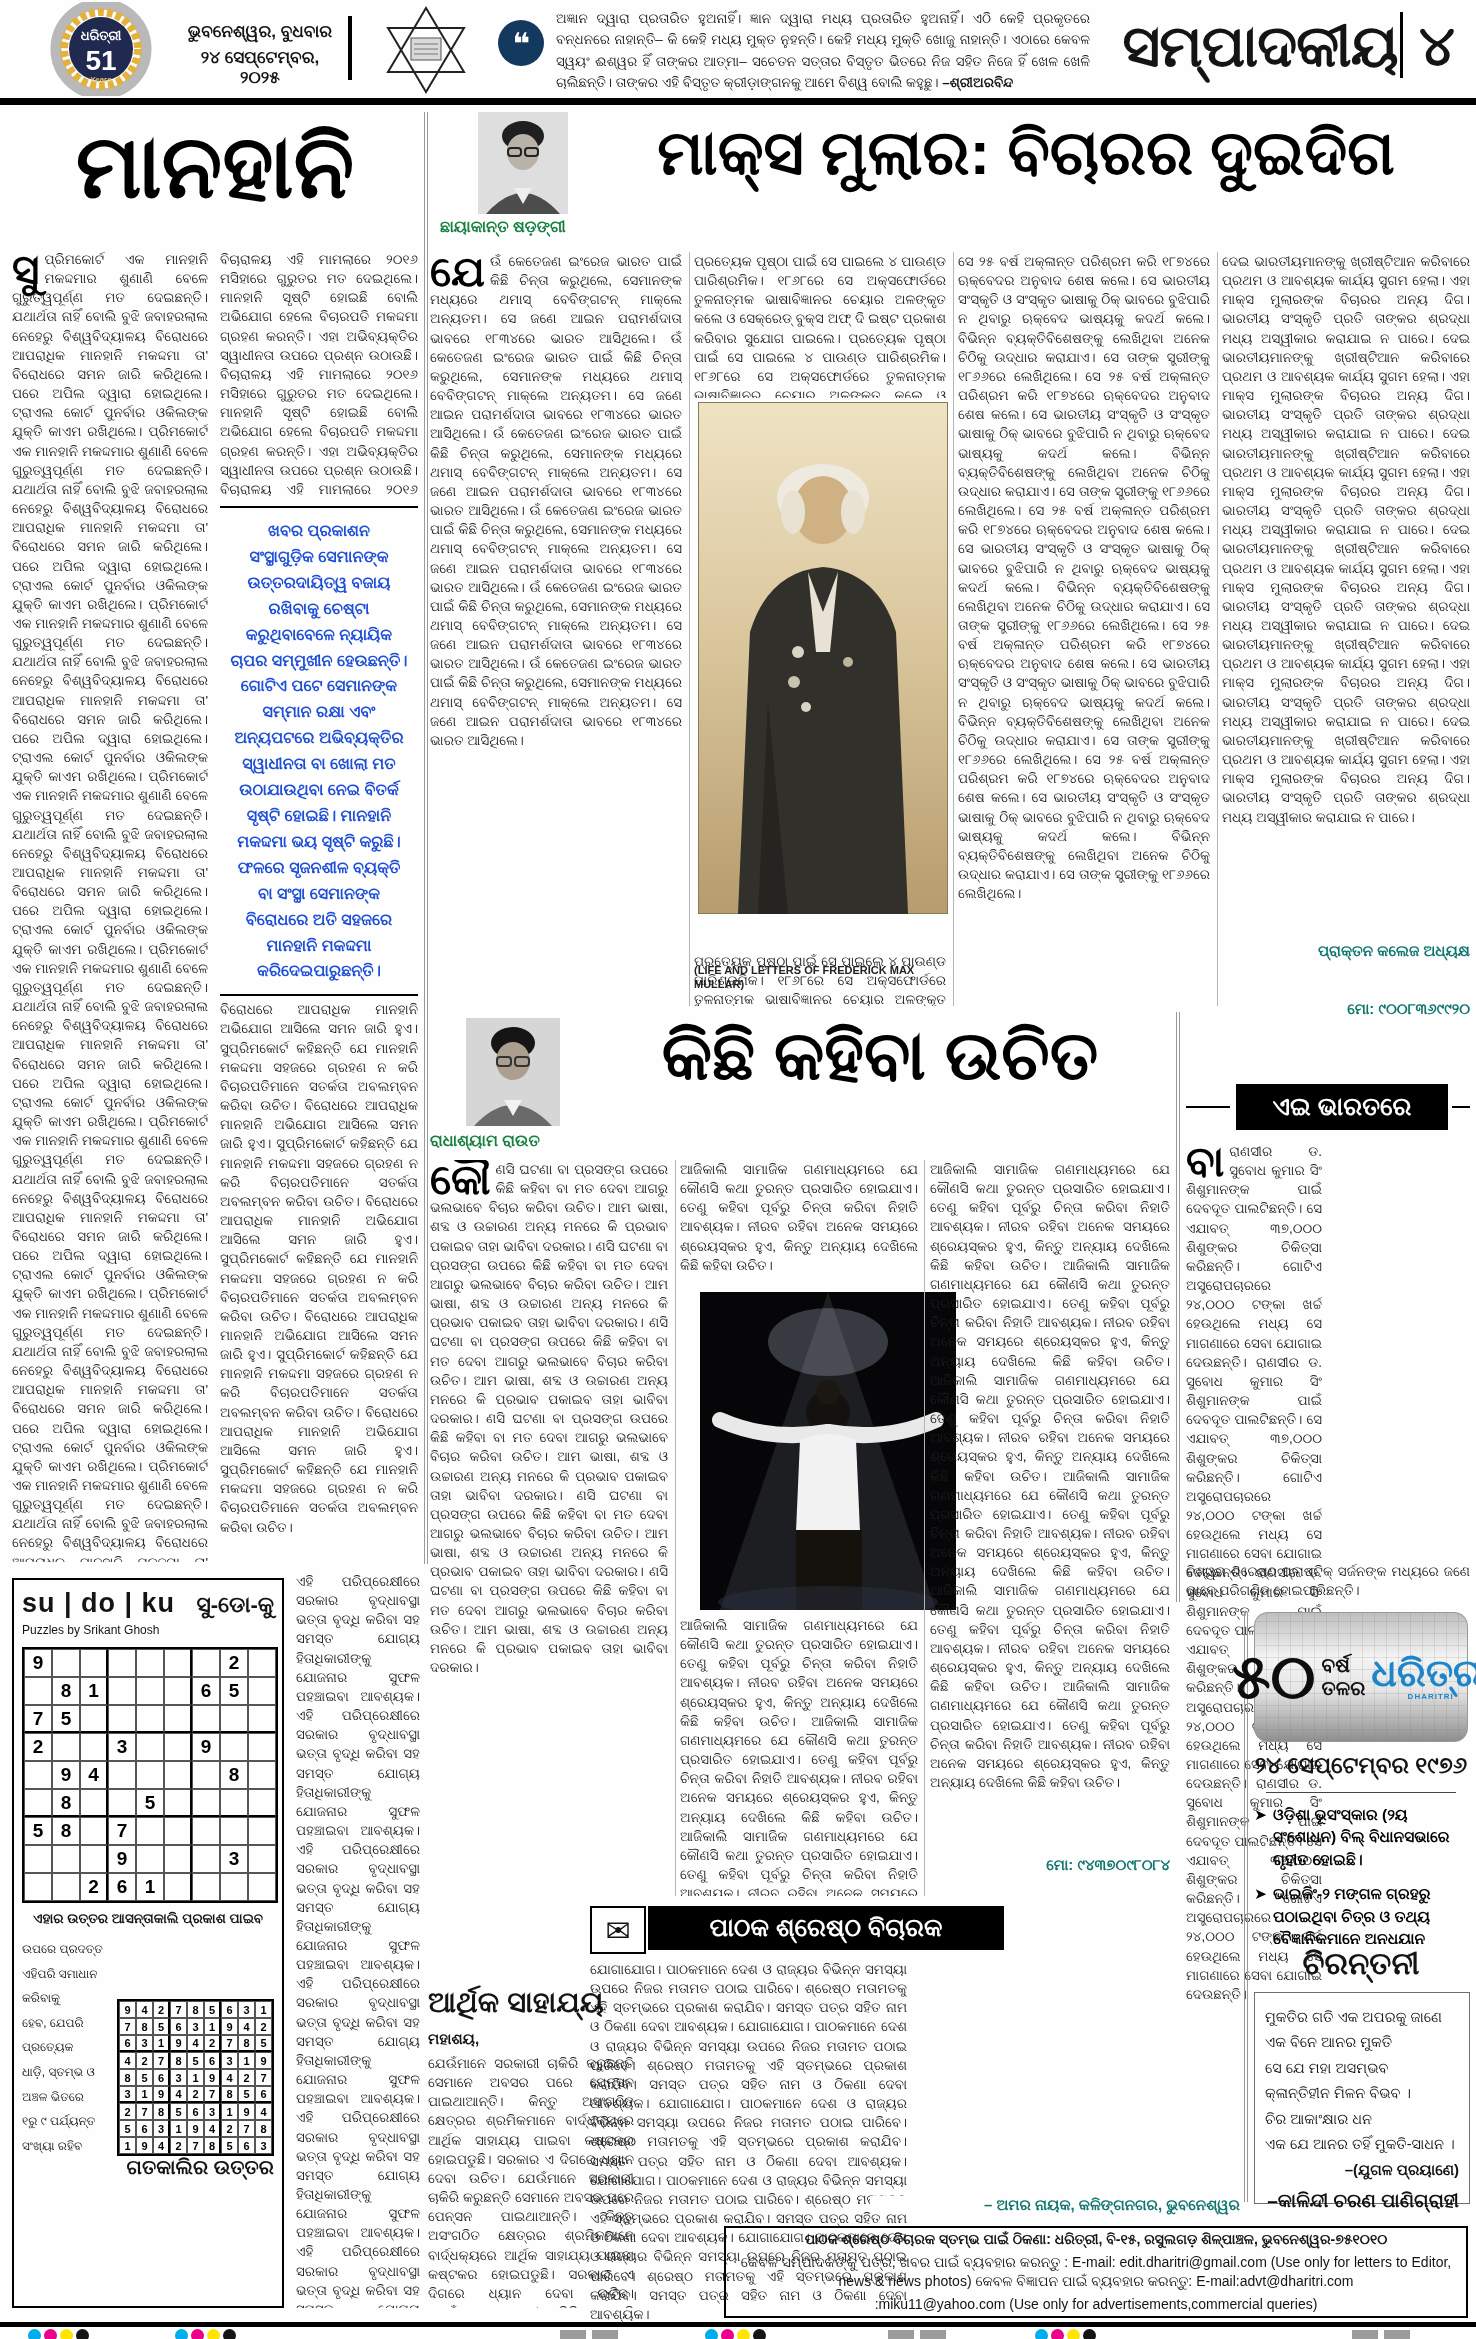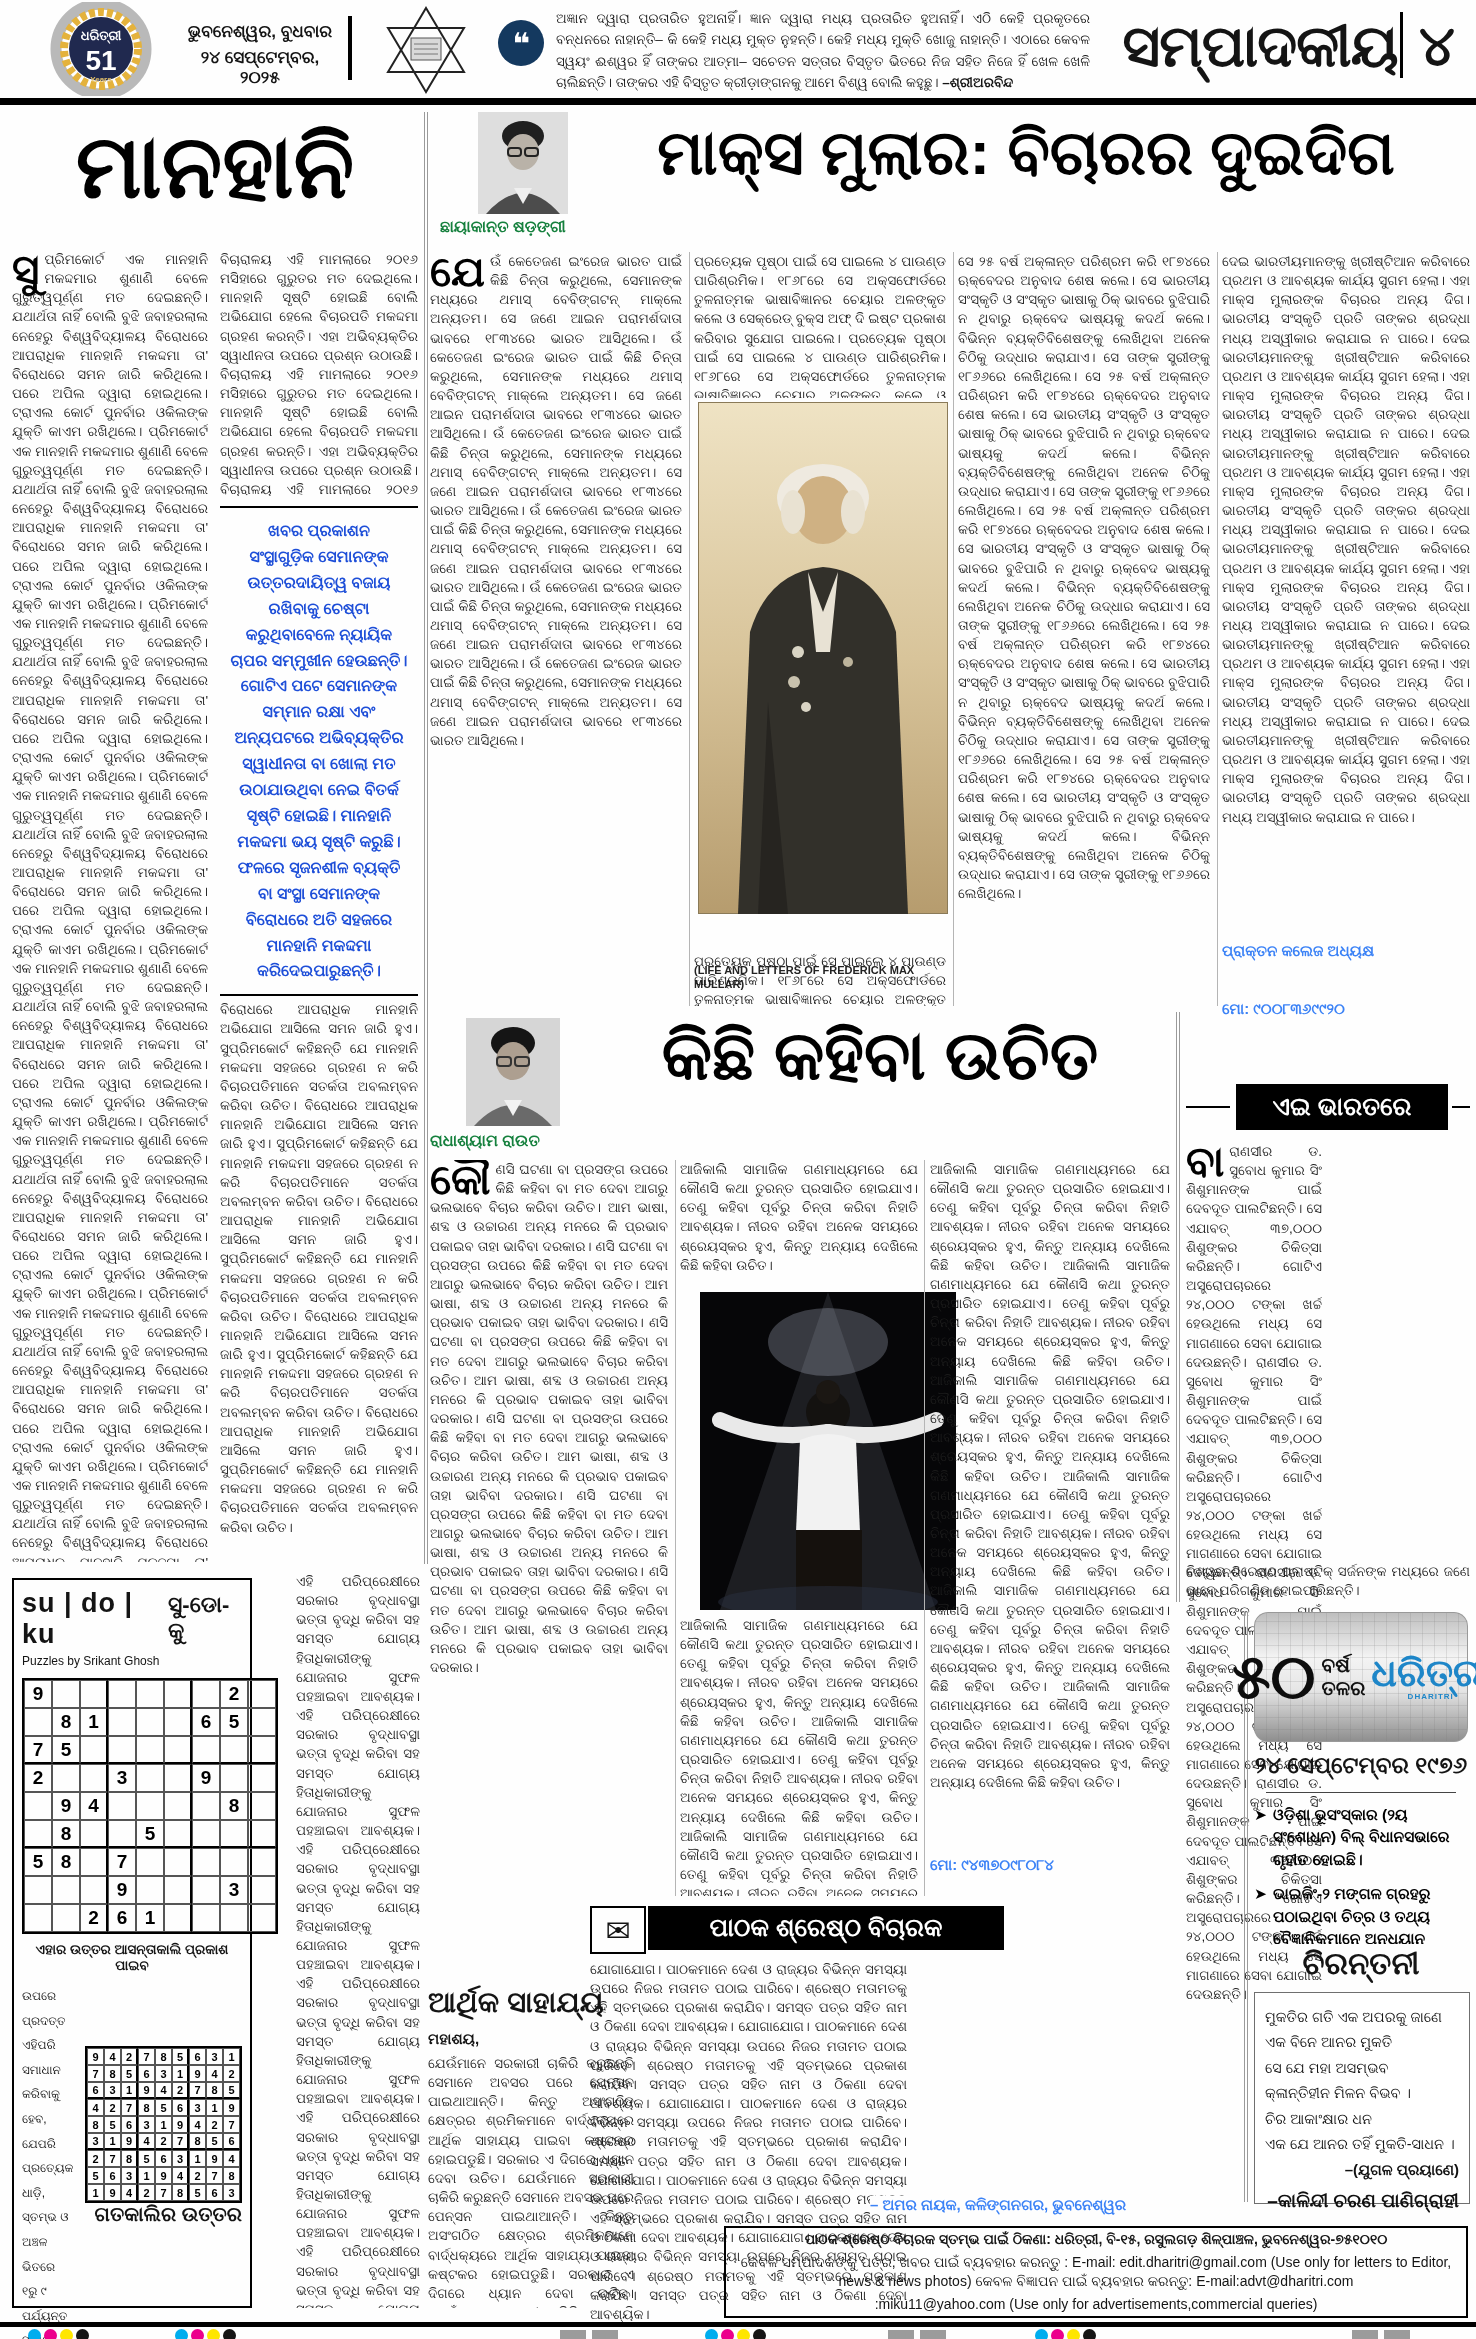--- a/index.html
+++ b/index.html
@@ -16,21 +16,21 @@
   .pullquote{border-top:2px solid #000;border-bottom:2px solid #000;padding:10px 2px;text-align:center;}
   .pullquote div{font-weight:bold;font-size:16px;line-height:1.62;color:#1d4ed8;}
   .poembox{border:1px solid #6f6f6f;background:#fff;padding:12px 10px;}
   .poembox div{font-size:14.5px;line-height:1.75;color:#111;}
   .bullet{display:flex;gap:6px;font-weight:bold;font-size:15.5px;line-height:1.45;margin-bottom:12px;color:#000;}
   .bullet .mk{flex:0 0 auto;}
   .sud-grid{display:grid;border:2.5px solid #000;}
   .sud-grid .cell{border:1px solid #555;display:flex;align-items:center;justify-content:center;
                   font-weight:bold;color:#000;box-sizing:border-box;}
   .sud-grid .cell.r3{border-right:2.5px solid #000;} .sud-grid .cell.b3{border-bottom:2.5px solid #000;}
-  .signoff{font-weight:bold;text-align:left;font-size:15px;color:#3b82f6;}
+  .signoff{font-weight:bold;text-align:right;font-size:15px;color:#0f766e;}
   .footerbox{border:2.5px solid #000;display:flex;flex-direction:column;justify-content:center;gap:4px;
              text-align:center;font-size:14px;line-height:1.35;padding:6px 14px;box-sizing:border-box;}
   .mark-dot{width:13px;height:13px;border-radius:50%;display:inline-block;margin-right:3px;}
   .mark-sq{width:26px;height:12px;display:inline-block;margin-right:6px;}
   .fifty-logo{border-radius:14px;background:linear-gradient(180deg,#bfbfbf 0%,#f3f3f3 30%,#e8e8e8 55%,#8f8f8f 100%);
               box-shadow:inset 0 0 0 1px #999;display:flex;align-items:center;justify-content:center;gap:6px;
               background-image:repeating-linear-gradient(90deg,rgba(120,120,120,.18) 0 1px,transparent 1px 12px),
                                repeating-linear-gradient(0deg,rgba(120,120,120,.18) 0 1px,transparent 1px 12px),
                                linear-gradient(180deg,#bdbdbd,#f4f4f4 35%,#e6e6e6 60%,#8d8d8d);}
   .quote-circle{width:46px;height:46px;border-radius:50%;background:#14395f;color:#fff;display:flex;
@@ -272,21 +272,21 @@
     <div class="bodytxt" style="height:auto;">ଯୋଗାଯୋଗ। ପାଠକମାନେ ଦେଶ ଓ ରାଜ୍ୟର ବିଭିନ୍ନ ସମସ୍ୟା ଉପରେ ନିଜର ମତାମତ ପଠାଇ ପାରିବେ। ଶ୍ରେଷ୍ଠ ମତାମତକୁ ଏହି ସ୍ତମ୍ଭରେ ପ୍ରକାଶ କରାଯିବ। ସମସ୍ତ ପତ୍ର ସହିତ ନାମ ଓ ଠିକଣା ଦେବା ଆବଶ୍ୟକ।  ଯୋଗାଯୋଗ। ପାଠକମାନେ ଦେଶ ଓ ରାଜ୍ୟର ବିଭିନ୍ନ ସମସ୍ୟା ଉପରେ ନିଜର ମତାମତ ପଠାଇ ପାରିବେ। ଶ୍ରେଷ୍ଠ ମତାମତକୁ ଏହି ସ୍ତମ୍ଭରେ ପ୍ରକାଶ କରାଯିବ। ସମସ୍ତ ପତ୍ର ସହିତ ନାମ ଓ ଠିକଣା ଦେବା ଆବଶ୍ୟକ।  ଯୋଗାଯୋଗ। ପାଠକମାନେ ଦେଶ ଓ ରାଜ୍ୟର ବିଭିନ୍ନ ସମସ୍ୟା ଉପରେ ନିଜର ମତାମତ ପଠାଇ ପାରିବେ। ଶ୍ରେଷ୍ଠ ମତାମତକୁ ଏହି ସ୍ତମ୍ଭରେ ପ୍ରକାଶ କରାଯିବ। ସମସ୍ତ ପତ୍ର ସହିତ ନାମ ଓ ଠିକଣା ଦେବା ଆବଶ୍ୟକ।  ଯୋଗାଯୋଗ। ପାଠକମାନେ ଦେଶ ଓ ରାଜ୍ୟର ବିଭିନ୍ନ ସମସ୍ୟା ଉପରେ ନିଜର ମତାମତ ପଠାଇ ପାରିବେ। ଶ୍ରେଷ୍ଠ ମତାମତକୁ ଏହି ସ୍ତମ୍ଭରେ ପ୍ରକାଶ କରାଯିବ। ସମସ୍ତ ପତ୍ର ସହିତ ନାମ ଓ ଠିକଣା ଦେବା ଆବଶ୍ୟକ।  ଯୋଗାଯୋଗ। ପାଠକମାନେ ଦେଶ ଓ ରାଜ୍ୟର ବିଭିନ୍ନ ସମସ୍ୟା ଉପରେ ନିଜର ମତାମତ ପଠାଇ ପାରିବେ। ଶ୍ରେଷ୍ଠ ମତାମତକୁ ଏହି ସ୍ତମ୍ଭରେ ପ୍ରକାଶ କରାଯିବ। ସମସ୍ତ ପତ୍ର ସହିତ ନାମ ଓ ଠିକଣା ଦେବା ଆବଶ୍ୟକ। </div>
   </div>
   <div class="abs signoff" style="left:870px;top:2196px;width:370px;background:#fefefe;">– ଅମର ନାୟକ, କଳିଙ୍ଗନଗର, ଭୁବନେଶ୍ୱର</div>
 
   <div class="abs bodytxt" style="left:296px;top:1572px;width:124px;height:736px;">ଏହି ପରିପ୍ରେକ୍ଷୀରେ ସରକାର ବୃଦ୍ଧାବସ୍ଥା ଭତ୍ତା ବୃଦ୍ଧି କରିବା ସହ ସମସ୍ତ ଯୋଗ୍ୟ ହିତାଧିକାରୀଙ୍କୁ ଯୋଜନାର ସୁଫଳ ପହଞ୍ଚାଇବା ଆବଶ୍ୟକ।  ଏହି ପରିପ୍ରେକ୍ଷୀରେ ସରକାର ବୃଦ୍ଧାବସ୍ଥା ଭତ୍ତା ବୃଦ୍ଧି କରିବା ସହ ସମସ୍ତ ଯୋଗ୍ୟ ହିତାଧିକାରୀଙ୍କୁ ଯୋଜନାର ସୁଫଳ ପହଞ୍ଚାଇବା ଆବଶ୍ୟକ।  ଏହି ପରିପ୍ରେକ୍ଷୀରେ ସରକାର ବୃଦ୍ଧାବସ୍ଥା ଭତ୍ତା ବୃଦ୍ଧି କରିବା ସହ ସମସ୍ତ ଯୋଗ୍ୟ ହିତାଧିକାରୀଙ୍କୁ ଯୋଜନାର ସୁଫଳ ପହଞ୍ଚାଇବା ଆବଶ୍ୟକ।  ଏହି ପରିପ୍ରେକ୍ଷୀରେ ସରକାର ବୃଦ୍ଧାବସ୍ଥା ଭତ୍ତା ବୃଦ୍ଧି କରିବା ସହ ସମସ୍ତ ଯୋଗ୍ୟ ହିତାଧିକାରୀଙ୍କୁ ଯୋଜନାର ସୁଫଳ ପହଞ୍ଚାଇବା ଆବଶ୍ୟକ।  ଏହି ପରିପ୍ରେକ୍ଷୀରେ ସରକାର ବୃଦ୍ଧାବସ୍ଥା ଭତ୍ତା ବୃଦ୍ଧି କରିବା ସହ ସମସ୍ତ ଯୋଗ୍ୟ ହିତାଧିକାରୀଙ୍କୁ ଯୋଜନାର ସୁଫଳ ପହଞ୍ଚାଇବା ଆବଶ୍ୟକ।  ଏହି ପରିପ୍ରେକ୍ଷୀରେ ସରକାର ବୃଦ୍ଧାବସ୍ଥା ଭତ୍ତା ବୃଦ୍ଧି କରିବା ସହ ସମସ୍ତ ଯୋଗ୍ୟ ହିତାଧିକାରୀଙ୍କୁ ଯୋଜନାର ସୁଫଳ ପହଞ୍ଚାଇବା ଆବଶ୍ୟକ।  ଏହି ପରିପ୍ରେକ୍ଷୀରେ ସରକାର ବୃଦ୍ଧାବସ୍ଥା ଭତ୍ତା ବୃଦ୍ଧି କରିବା ସହ ସମସ୍ତ ଯୋଗ୍ୟ ହିତାଧିକାରୀଙ୍କୁ ଯୋଜନାର ସୁଫଳ ପହଞ୍ଚାଇବା ଆବଶ୍ୟକ।  ଏହି ପରିପ୍ରେକ୍ଷୀରେ ସରକାର ବୃଦ୍ଧାବସ୍ଥା ଭତ୍ତା ବୃଦ୍ଧି କରିବା ସହ ସମସ୍ତ ଯୋଗ୍ୟ ହିତାଧିକାରୀଙ୍କୁ ଯୋଜନାର ସୁଫଳ ପହଞ୍ଚାଇବା ଆବଶ୍ୟକ। </div>
 
   <div class="abs" style="left:428px;top:1986px;width:206px;font-size:29px;font-weight:bold;">ଆର୍ଥିକ ସାହାଯ୍ୟ</div>
   <div class="abs" style="left:428px;top:2030px;width:206px;font-size:15px;font-weight:bold;">ମହାଶୟ,</div>
   <div class="abs bodytxt" style="left:428px;top:2054px;width:206px;height:254px;">ଯେଉଁମାନେ ସରକାରୀ ଚାକିରି କରୁଛନ୍ତି ସେମାନେ ଅବସର ପରେ ପେନ୍ସନ ପାଇଥାଆନ୍ତି। କିନ୍ତୁ ଅସଂଗଠିତ କ୍ଷେତ୍ରର ଶ୍ରମିକମାନେ ବାର୍ଦ୍ଧକ୍ୟରେ ଆର୍ଥିକ ସାହାଯ୍ୟ ପାଇବା କଷ୍ଟକର ହୋଇପଡୁଛି। ସରକାର ଏ ଦିଗରେ ଧ୍ୟାନ ଦେବା ଉଚିତ।  ଯେଉଁମାନେ ସରକାରୀ ଚାକିରି କରୁଛନ୍ତି ସେମାନେ ଅବସର ପରେ ପେନ୍ସନ ପାଇଥାଆନ୍ତି। କିନ୍ତୁ ଅସଂଗଠିତ କ୍ଷେତ୍ରର ଶ୍ରମିକମାନେ ବାର୍ଦ୍ଧକ୍ୟରେ ଆର୍ଥିକ ସାହାଯ୍ୟ ପାଇବା କଷ୍ଟକର ହୋଇପଡୁଛି। ସରକାର ଏ ଦିଗରେ ଧ୍ୟାନ ଦେବା ଉଚିତ।  ଯେଉଁମାନେ ସରକାରୀ ଚାକିରି କରୁଛନ୍ତି ସେମାନେ ଅବସର ପରେ ପେନ୍ସନ ପାଇଥାଆନ୍ତି। କିନ୍ତୁ ଅସଂଗଠିତ କ୍ଷେତ୍ରର ଶ୍ରମିକମାନେ ବାର୍ଦ୍ଧକ୍ୟରେ ଆର୍ଥିକ ସାହାଯ୍ୟ ପାଇବା କଷ୍ଟକର ହୋଇପଡୁଛି। ସରକାର ଏ ଦିଗରେ ଧ୍ୟାନ ଦେବା ଉଚିତ। </div>
 
-  <div class="abs" style="left:12px;top:1578px;width:240px;height:730px;border:2.5px solid #000;box-sizing:border-box;padding:8px;">
+  <div class="abs" style="left:12px;top:1578px;width:272px;height:730px;border:2.5px solid #000;box-sizing:border-box;padding:8px;">
     <div style="display:flex;justify-content:space-between;align-items:flex-start;">
       <div>
         <div style="font-size:27px;font-weight:bold;letter-spacing:1px;">su | do | ku</div>
         <div style="font-size:12px;margin-top:4px;">Puzzles by Srikant Ghosh</div>
       </div>
       <div style="font-size:22px;font-weight:bold;margin-top:4px;">ସୁ-ଡୋ-କୁ</div>
     </div>
     <div class="sud-grid" style="margin-top:10px;width:252px;grid-template-columns:repeat(9,28px);grid-auto-rows:28px;">
         <div class="cell" style="font-size: 19px;">9</div>
         <div class="cell" style="font-size: 19px;"></div>

